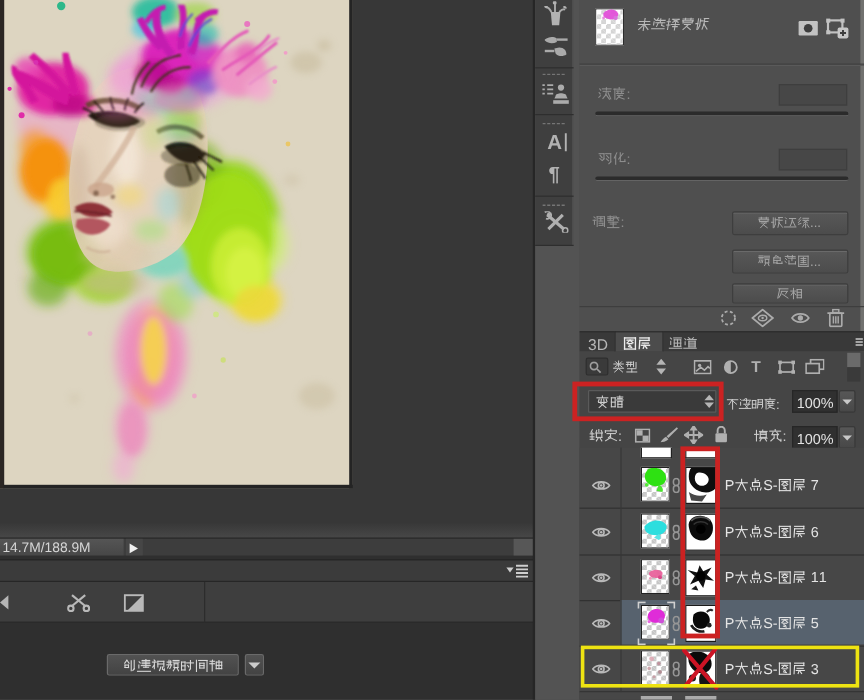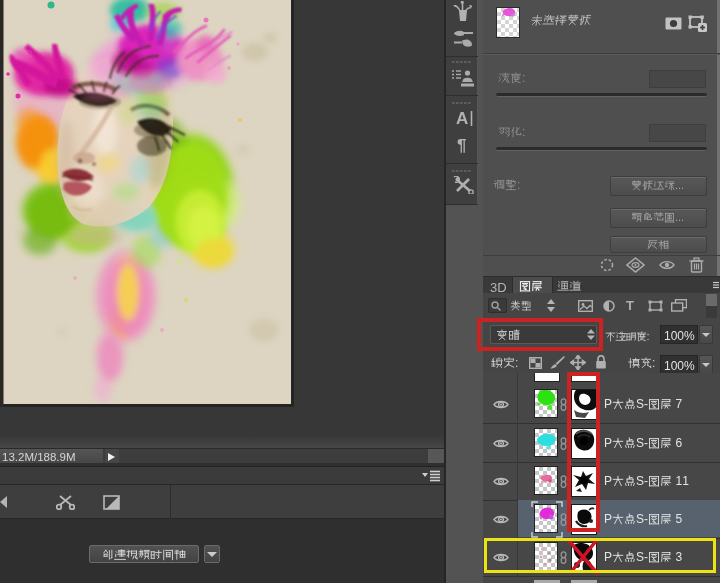--- a/index.html
+++ b/index.html
@@ -198,21 +198,21 @@
 <circle cx="75" cy="278" r="2" fill="#e8a0c8" opacity="0.7"></circle>
           <circle cx="180" cy="262" r="2.4" fill="#cde87a" opacity="0.8"></circle>
 </g>
 <rect x="0" y="0" width="3.5" height="407" fill="#2b2724"></rect>
 <rect x="291" y="0" width="3" height="407" fill="#242424"></rect>
 <rect x="3" y="404" width="291" height="3" fill="#242424"></rect>
 </svg></div>
     <div class="abs" style="left:0;top:436px;width:446px;height:12px;background:linear-gradient(#383838,#474747)"></div>
     <div class="abs" style="left:0;top:448px;width:446px;height:17px;background:#3d3d3d;border-top:1px solid #2a2a2a"></div>
     <div class="abs" style="left:0;top:449px;width:103px;height:16px;background:linear-gradient(#555,#454545)"></div>
-    <div class="abs" style="left:2px;top:451px;font-size:11.5px;color:#d6d6d6">13.2M/188.9M</div>
+    <div class="abs" style="left:2px;top:451px;font-size:11.5px;color:#d6d6d6">14.7M/188.9M</div>
     <div class="abs" style="left:105px;top:449px;width:14px;height:16px;background:#464646"></div>
     <div class="abs" style="left:108px;top:453px;width:0;height:0;border-left:7px solid #f0f0f0;border-top:4.5px solid transparent;border-bottom:4.5px solid transparent"></div>
     <div class="abs" style="left:428px;top:449px;width:17px;height:16px;background:#575757"></div>
     <div class="abs" style="left:0;top:463px;width:446px;height:120px;background:#2f2f2f"></div>
     <div class="abs" style="left:0;top:466px;width:446px;height:19px;background:#3b3b3b;border-top:1px solid #222;border-bottom:1px solid #262626"></div>
     <svg class="abs" style="left:421px;top:470px" width="20" height="12">
 <path d="M1,3 L7,3 L4,7 Z" fill="#cfcfcf"></path>
 <g stroke="#cfcfcf" stroke-width="1.6">
         <line x1="9" y1="1.5" x2="19" y2="1.5"></line>
         <line x1="9" y1="4.5" x2="19" y2="4.5"></line>

